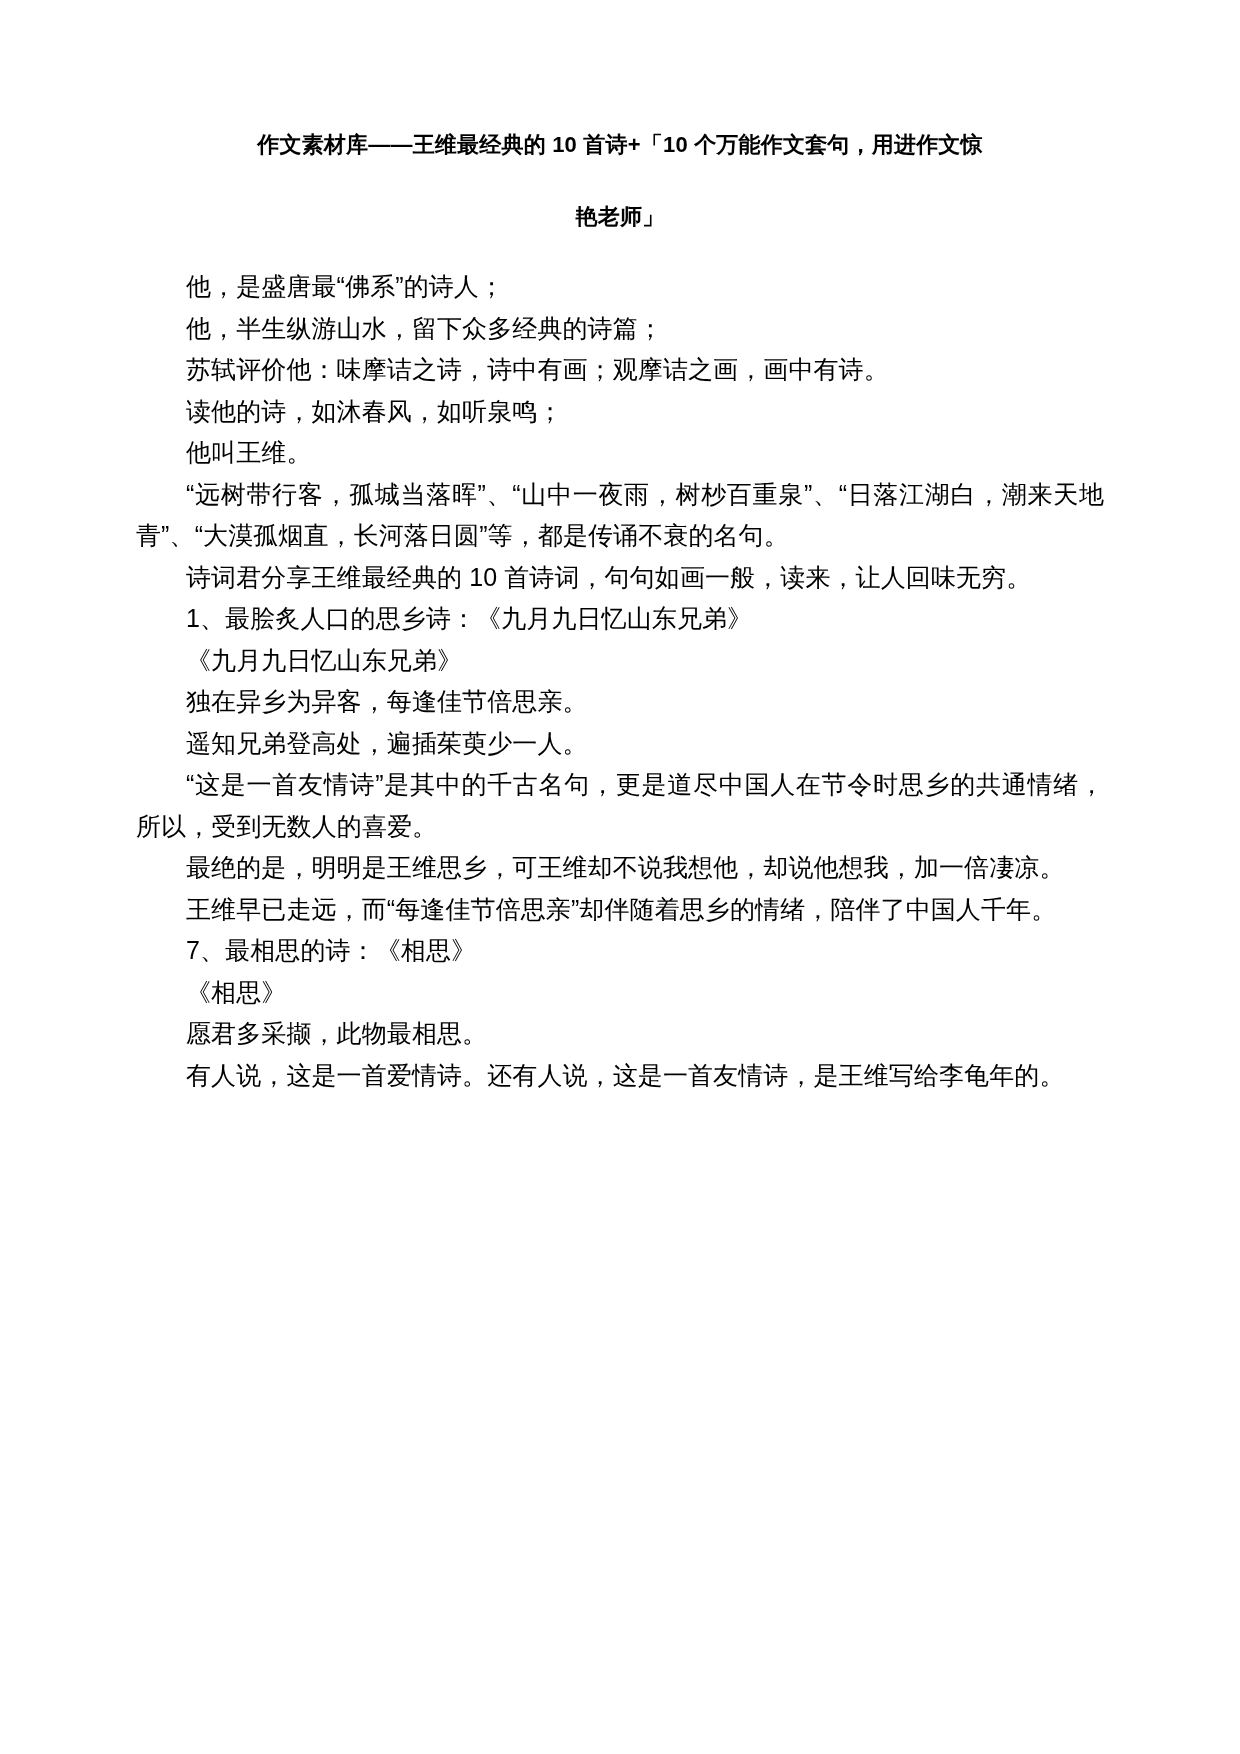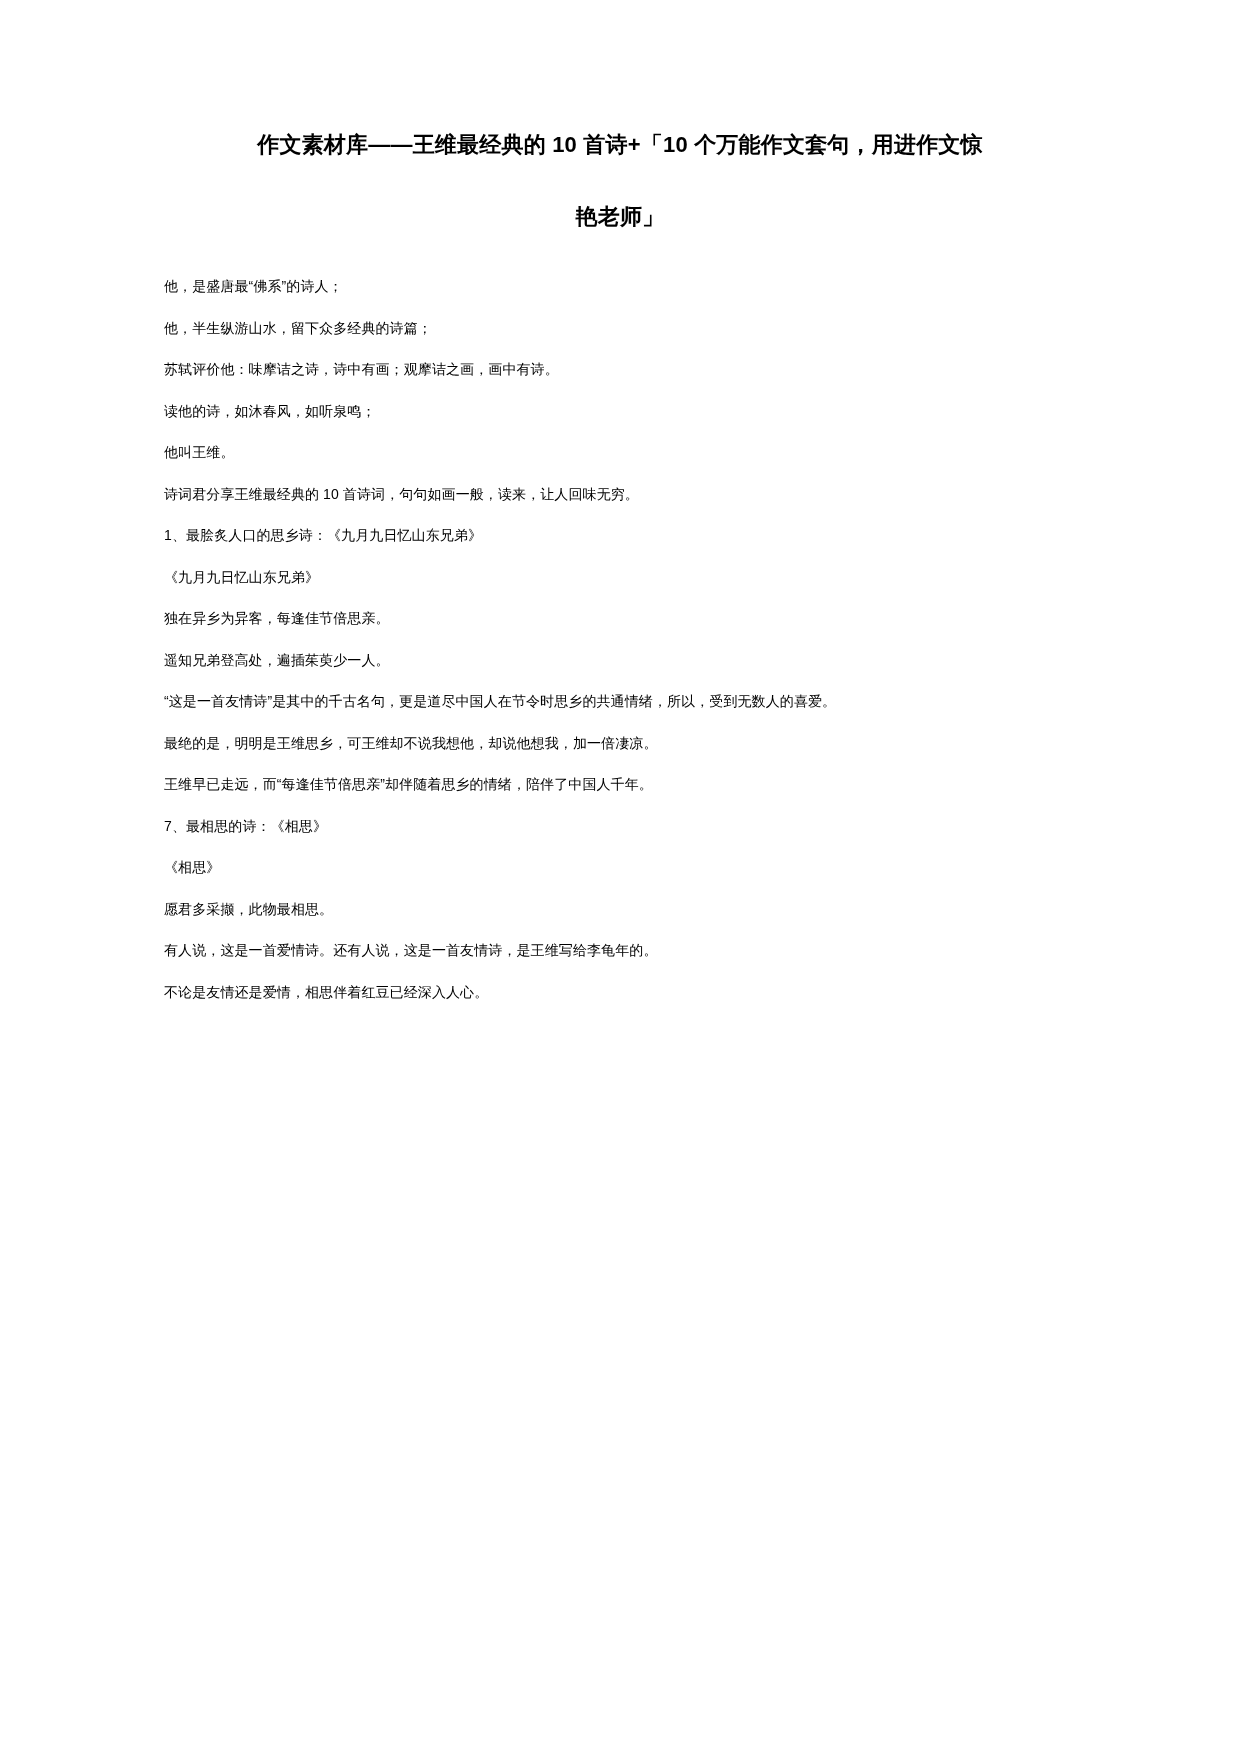--- a/index.html
+++ b/index.html
@@ -44,21 +44,21 @@
     display: block;
     margin-top: 50px;
   }
 
   
   .body-block {
     margin-top: 38px;
   }
   p.para {
     margin: 0;
-    font-size: 14px;
+    font-size: 25px;
     line-height: 41.5px;
     text-align: justify;
     text-justify: inter-ideograph;
     letter-spacing: 0.1px;
   }
   p.indent {
     text-indent: 2em;
   }
 
   
@@ -84,29 +84,29 @@
       <span class="title-line-1">作文素材库——王维最经典的 10 首诗+「10 个万能作文套句，用进作文惊</span>
       <span class="title-line-2">艳老师」</span>
     </h1>
 
     <div class="body-block">
       <p class="para indent">他，是盛唐最“佛系”的诗人；</p>
       <p class="para indent">他，半生纵游山水，留下众多经典的诗篇；</p>
       <p class="para indent">苏轼评价他：味摩诘之诗，诗中有画；观摩诘之画，画中有诗。</p>
       <p class="para indent">读他的诗，如沐春风，如听泉鸣；</p>
       <p class="para indent">他叫王维。</p>
+      <p class="para indent">“远树带行客，孤城当落晖”、“山中一夜雨，树杪百重泉”、“日落江湖白，潮来天地青”、“大漠孤烟直，长河落日圆”等，都是传诵不衰的名句。</p>
       <p class="para indent">诗词君分享王维最经典的 10 首诗词，句句如画一般，读来，让人回味无穷。</p>
       <p class="para indent">1、最脍炙人口的思乡诗：《九月九日忆山东兄弟》</p>
       <p class="para indent">《九月九日忆山东兄弟》</p>
       <p class="para indent">独在异乡为异客，每逢佳节倍思亲。</p>
       <p class="para indent">遥知兄弟登高处，遍插茱萸少一人。</p>
       <p class="para indent">“这是一首友情诗”是其中的千古名句，更是道尽中国人在节令时思乡的共通情绪，所以，受到无数人的喜爱。</p>
       <p class="para indent">最绝的是，明明是王维思乡，可王维却不说我想他，却说他想我，加一倍凄凉。</p>
       <p class="para indent">王维早已走远，而“每逢佳节倍思亲”却伴随着思乡的情绪，陪伴了中国人千年。</p>
       <p class="para indent">7、最相思的诗：《相思》</p>
       <p class="para indent">《相思》</p>
       <p class="para indent">愿君多采撷，此物最相思。</p>
       <p class="para indent">有人说，这是一首爱情诗。还有人说，这是一首友情诗，是王维写给李龟年的。</p>
-      <p class="para indent">不论是友情还是爱情，相思伴着红豆已经深入人心。</p>
     </div>
   </div>
 
 </div>
 
 </body></html>

